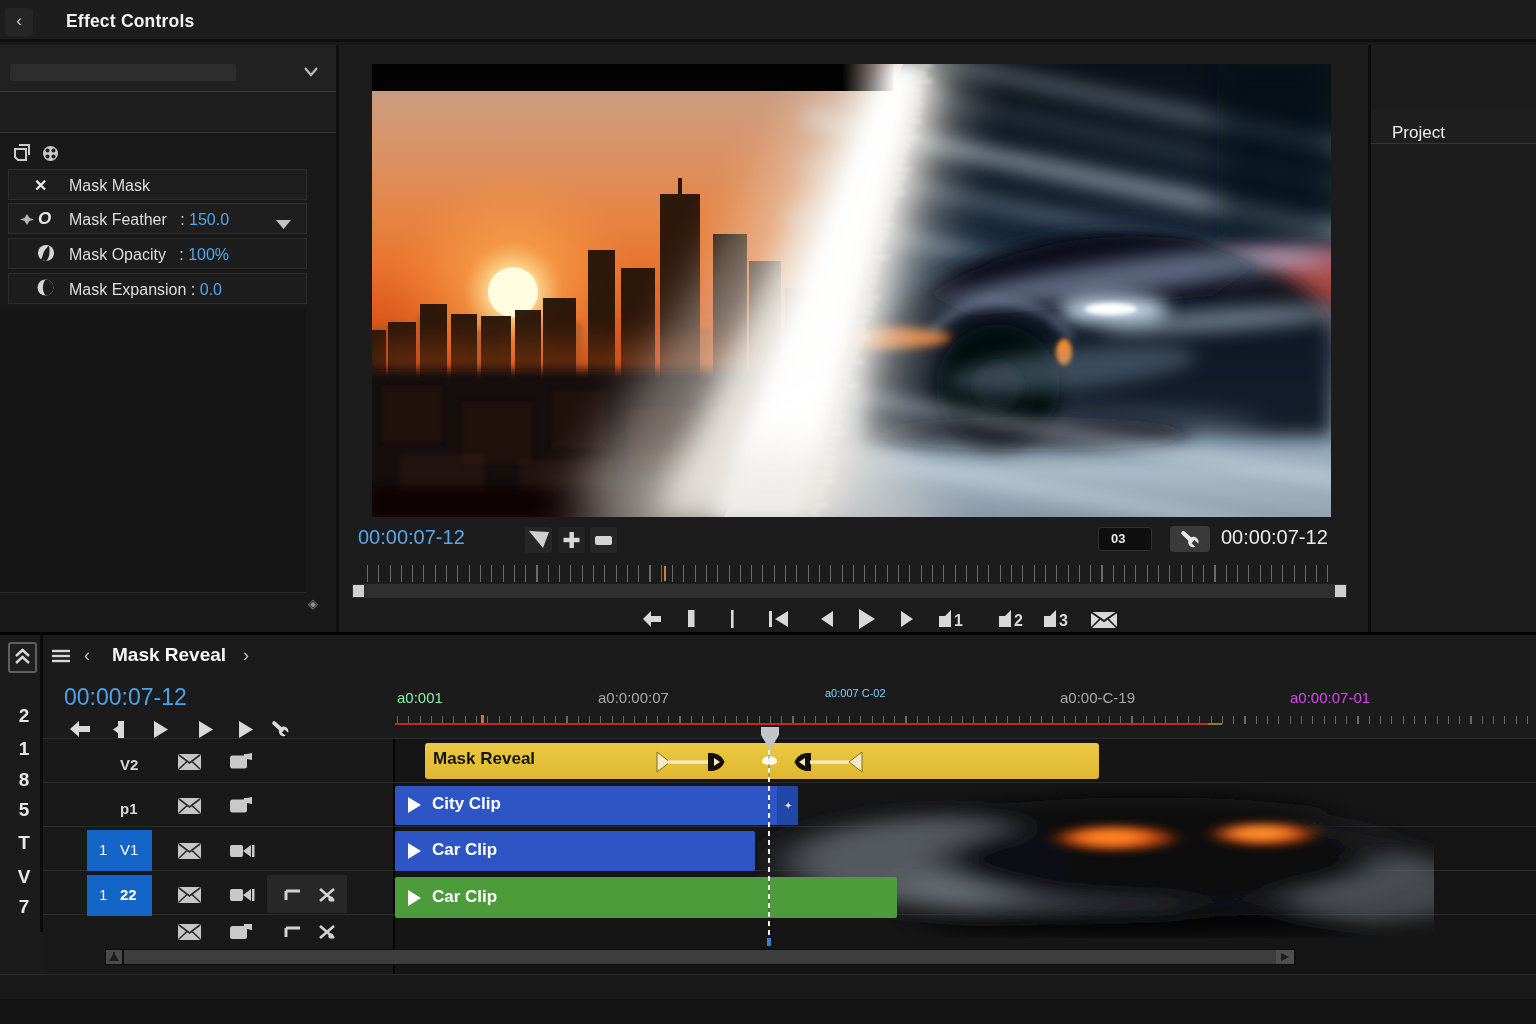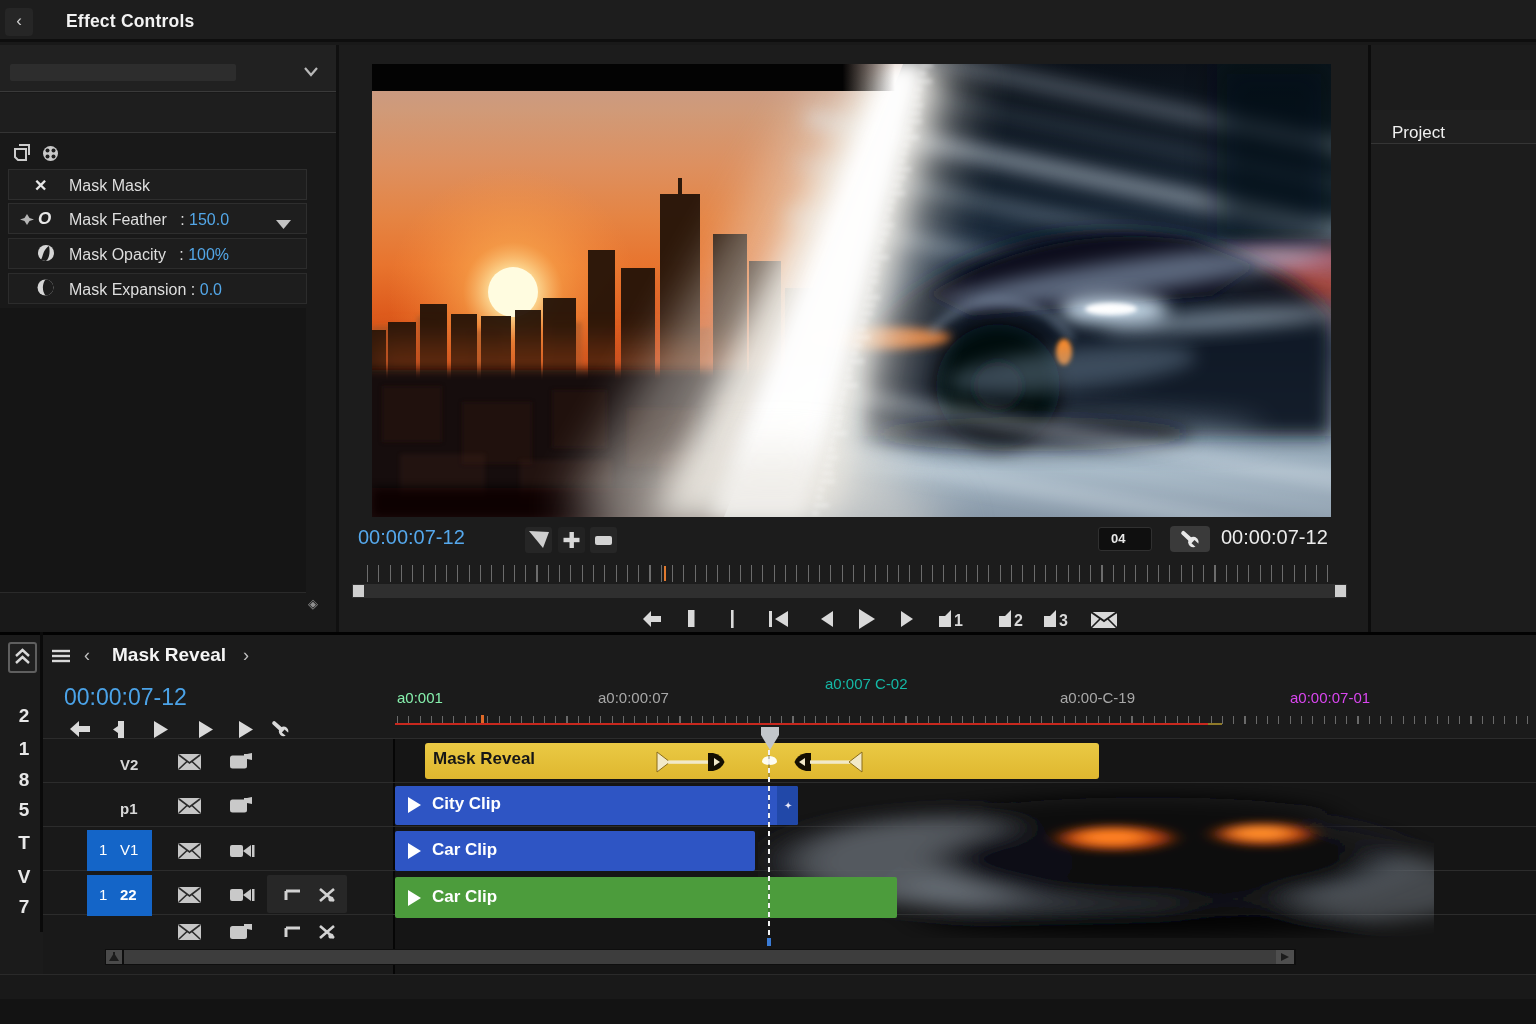--- a/index.html
+++ b/index.html
@@ -281,21 +281,21 @@
         <path d="M0 0 L20 1 L14 17 Z" fill="#cfcfcf"></path>
       </svg>
     <div class="abs" style="left:219px;top:482px;width:27px;height:26px;background:#222222;border-radius:3px;"></div>
     <svg class="abs" style="left:223px;top:486px;" width="19" height="18" viewBox="0 0 19 18">
         <rect x="7.5" y="1" width="4.4" height="16" fill="#d8d8d8"></rect>
         <rect x="1.5" y="6.8" width="16" height="4.4" fill="#d8d8d8"></rect>
       </svg>
     <div class="abs" style="left:251px;top:482px;width:27px;height:26px;background:#262626;border-radius:3px;"></div>
     <div class="abs" style="left:256px;top:491px;width:17px;height:9px;background:#d4d4d4;border-radius:2px;"></div>
 
-    <div class="abs" style="left:759px;top:482px;width:54px;height:24px;background:#0f0f0f;border:1px solid #303030;border-radius:3px;color:#e8e8e8;font-size:13px;font-weight:700;line-height:22px;padding-left:12px;">04</div>
+    <div class="abs" style="left:759px;top:482px;width:54px;height:24px;background:#0f0f0f;border:1px solid #303030;border-radius:3px;color:#e8e8e8;font-size:13px;font-weight:700;line-height:22px;padding-left:12px;">03</div>
     <div class="abs" style="left:831px;top:481px;width:40px;height:26px;background:#3a3a3a;border-radius:4px;"></div>
     <svg class="abs" style="left:839px;top:483px;" width="24" height="22" viewBox="0 0 24 22">
         <g transform="rotate(42 12 11)" fill="#e8e8e8">
           <rect x="1" y="9" width="13" height="4.2" rx="2"></rect>
           <circle cx="16.5" cy="11" r="5.2"></circle>
           <rect x="16" y="8.8" width="7" height="4.4" fill="#3a3a3a"></rect>
         </g>
       </svg>
     <div class="abs" style="left:882px;top:481px;color:#ececec;font-size:20px;">00:00:07-12</div>
 
@@ -370,21 +370,21 @@
             <rect x="200" y="8.2" width="12" height="4" rx="2" fill="#d9d9d9"></rect>
             <circle cx="214.5" cy="10" r="4.8" fill="#d9d9d9"></circle>
             <rect x="214" y="8" width="6.5" height="4" fill="#1b1b1b"></rect>
           </g>
       </g>
     </svg>
 
     
     <div class="abs" style="left:397px;top:57px;color:#86efac;font-size:15px;">a0:001</div>
     <div class="abs" style="left:598px;top:57px;color:#a8a8a8;font-size:15px;">a0:0:00:07</div>
-    <div class="abs" style="left:825px;top:43px;color:#14b8a6;font-size:15px;">a0:007 C-02</div>
+    <div class="abs" style="left:825px;top:55px;color:#7dd3fc;font-size:11px;">a0:007 C-02</div>
     <div class="abs" style="left:1060px;top:57px;color:#a8a8a8;font-size:15px;">a0:00-C-19</div>
     <div class="abs" style="left:1290px;top:57px;color:#d946ef;font-size:15px;">a0:00:07-01</div>
 
     
     <div class="abs" style="left:397px;top:84px;width:1132px;height:8px;background:repeating-linear-gradient(90deg,#6a6a6a 0 1px,transparent 1px 11.3px);"></div>
     <div class="abs" style="left:481px;top:83px;width:3px;height:9px;background:#e06a28;"></div>
     <div class="abs" style="left:395px;top:91px;width:813px;height:2px;background:#c8281e;"></div>
     <div class="abs" style="left:1208px;top:91px;width:14px;height:2px;background:#8f7a28;"></div>
 
     

